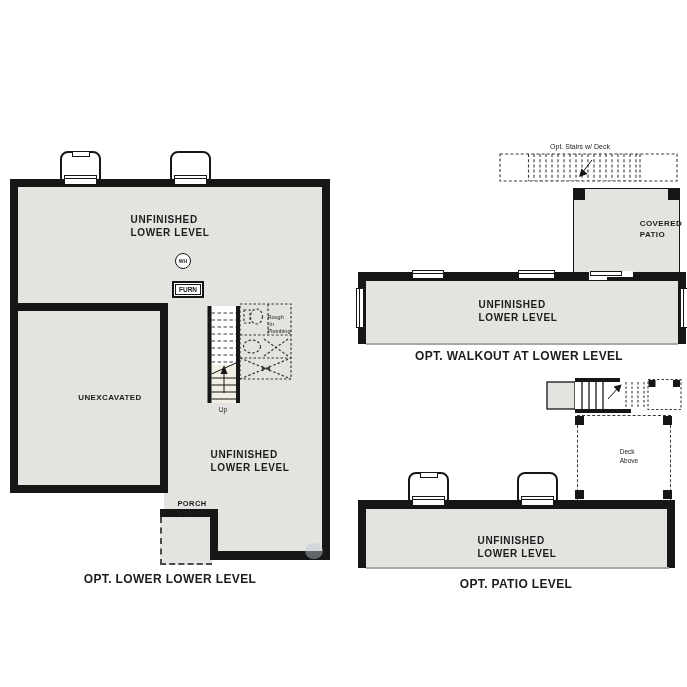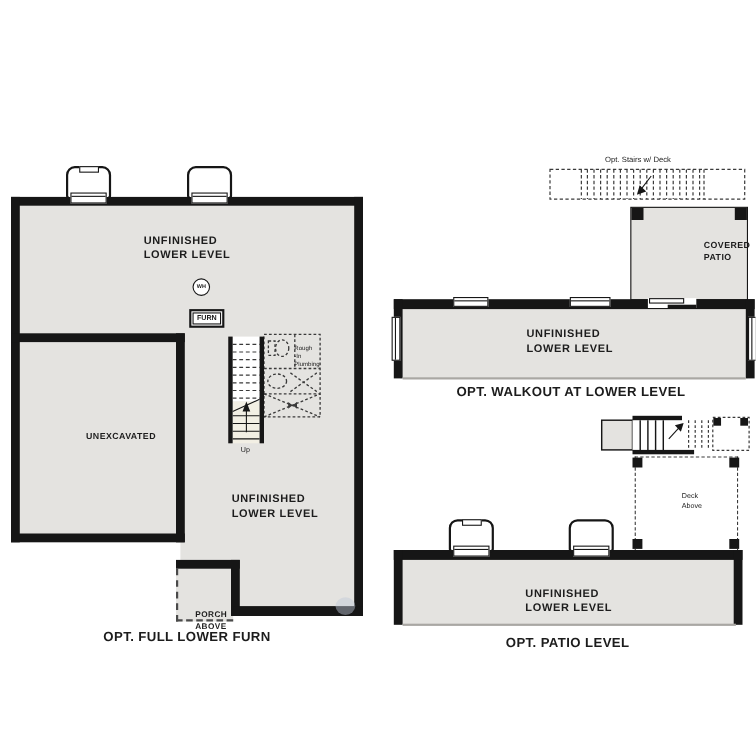--- a/index.html
+++ b/index.html
@@ -111,27 +111,27 @@
     </div>
     <div class="furn-outer" style="left:172px;top:281px;">
       <div class="furn-inner">FURN</div>
     </div>
 
     <div class="lbl room-lbl" style="left:170px;top:226px;">UNFINISHED
 LOWER LEVEL</div>
     <div class="lbl small-bold" style="left:92px;top:397px;font-size:8px;margin-left:18px;">UNEXCAVATED</div>
     <div class="lbl room-lbl" style="left:250px;top:461px;">UNFINISHED
 LOWER LEVEL</div>
-    <div class="lbl small-bold" style="left:192px;top:564px;font-size:7.5px;line-height:1.4;">PORCH
+    <div class="lbl small-bold" style="left:192px;top:509px;font-size:7.5px;line-height:1.4;">PORCH
 ABOVE</div>
     <div class="lbl" style="left:223px;top:409px;font-size:6.5px;">Up</div>
     <div class="lbl" style="left:279px;top:325px;font-size:5.5px;line-height:1.3;">Rough
 -In
 Plumbing</div>
-    <div class="lbl caption" style="left:170px;top:579px;">OPT. FULL LOWER FURN</div>
+    <div class="lbl caption" style="left:170px;top:579px;">OPT. LOWER LOWER LEVEL</div>
 
     <div class="watermark" style="left:305px;top:543px;width:18px;height:16px;"></div>
   </div>
 
   <div>
 
     <svg class="abs" style="left:497px;top:149px;" width="184" height="37" viewBox="0 0 184 37">
       <g fill="none" stroke="#3a3a3a" stroke-width="1.1" stroke-dasharray="3,2.2">
         <rect x="3" y="5" width="177" height="27"></rect>
         <line x1="31.5" y1="5" x2="31.5" y2="32"></line>

